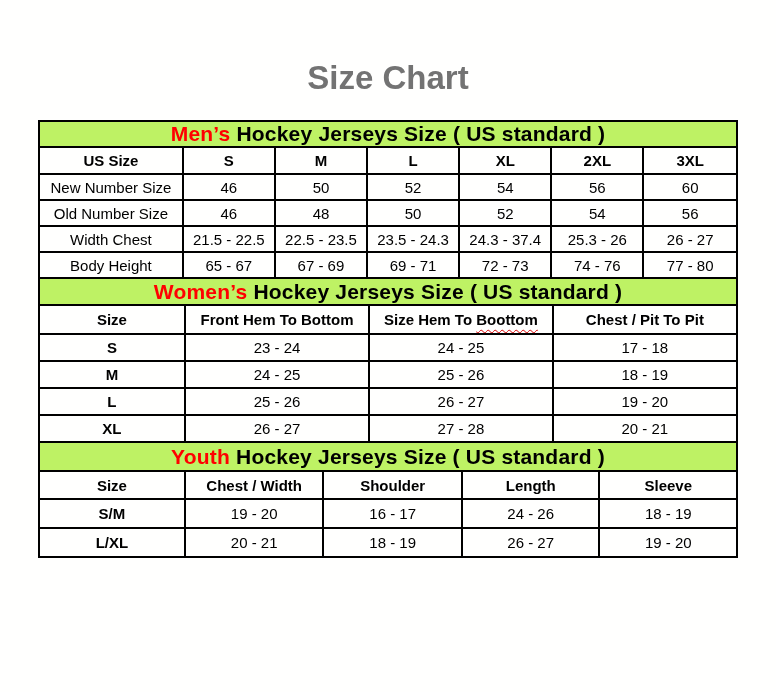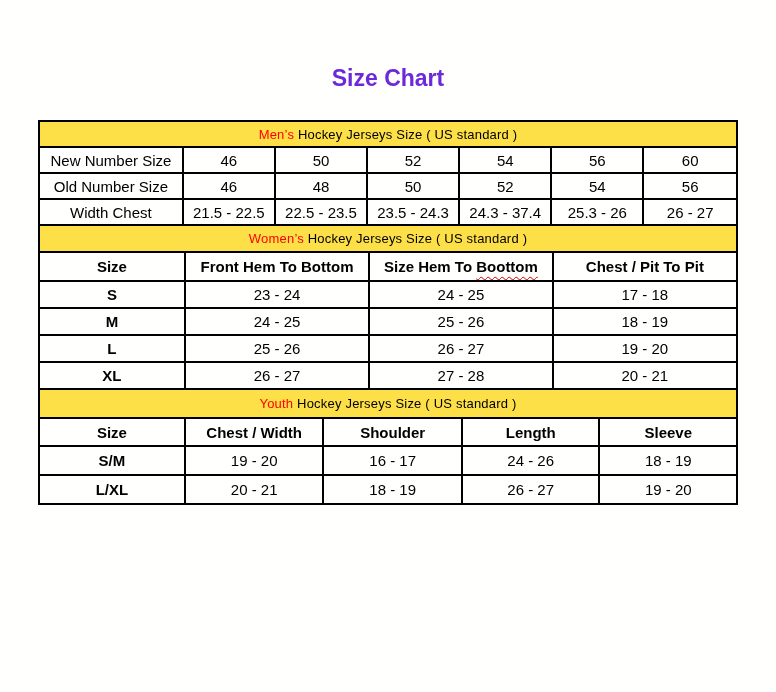--- a/index.html
+++ b/index.html
@@ -11,22 +11,22 @@
     height: 692px;
     overflow: hidden;
     background: #fffffe;
     font-family: "Liberation Sans", sans-serif;
     color: #000;
   }
   .page-title {
     margin: 58px 0 0 38px;
     width: 700px;
     text-align: center;
-    color: #6d28d9;
-    font-size: 23px;
+    color: #737373;
+    font-size: 33px;
     font-weight: bold;
     line-height: 40px;
     letter-spacing: 0px;
   }
   .chart-wrap {
     margin: 22px 0 0 38px;
     width: 700px;
   }
   .section + .section { margin-top: -2px; border-radius: 17px; }
   table {
@@ -38,24 +38,24 @@
     border: 2px solid #000;
     text-align: center;
     vertical-align: middle;
     font-size: 15px;
     padding: 0;
     overflow: hidden;
     white-space: nowrap;
   }
   th { font-weight: bold; }
   td.banner {
-    background: #fde047;
+    background: #bef264;
     height: 34px;
-    font-size: 13px;
-    font-weight: normal;
+    font-size: 21px;
+    font-weight: bold;
     letter-spacing: 0.2px;
   }
   .hl { color: #ff0000; }
   
   .t0 th { height: 25px; }
   .t0 td { height: 24px; }
   
   .t1 th { height: 27px; }
   .t1 td { height: 25px; }
   .t1 td.label { font-weight: bold; }
@@ -87,20 +87,29 @@
           <col style="width: 13.2%;">
           <col style="width: 13.2%;">
           <col style="width: 13.2%;">
           <col style="width: 13.4%;">
         </colgroup>
         <tbody>
           <tr>
             <td colspan="7" class="banner"><span class="hl">Men’s</span><span> Hockey Jerseys Size ( US standard )</span></td>
           </tr>
           <tr>
+            <th>US Size</th>
+            <th>S</th>
+            <th>M</th>
+            <th>L</th>
+            <th>XL</th>
+            <th>2XL</th>
+            <th>3XL</th>
+          </tr>
+          <tr>
             <td class="label">New Number Size</td>
             <td>46</td>
             <td>50</td>
             <td>52</td>
             <td>54</td>
             <td>56</td>
             <td>60</td>
           </tr>
           <tr>
             <td class="label">Old Number Size</td>
@@ -112,20 +121,29 @@
             <td>56</td>
           </tr>
           <tr>
             <td class="label">Width Chest</td>
             <td>21.5 - 22.5</td>
             <td>22.5 - 23.5</td>
             <td>23.5 - 24.3</td>
             <td>24.3 - 37.4</td>
             <td>25.3 - 26</td>
             <td>26 - 27</td>
+          </tr>
+          <tr>
+            <td class="label">Body Height</td>
+            <td>65 - 67</td>
+            <td>67 - 69</td>
+            <td>69 - 71</td>
+            <td>72 - 73</td>
+            <td>74 - 76</td>
+            <td>77 - 80</td>
           </tr>
         </tbody>
       </table>
     </div>
   <div class="section">
       <table class="t1">
         <colgroup>
           <col style="width: 20.9%;">
           <col style="width: 26.4%;">
           <col style="width: 26.3%;">

